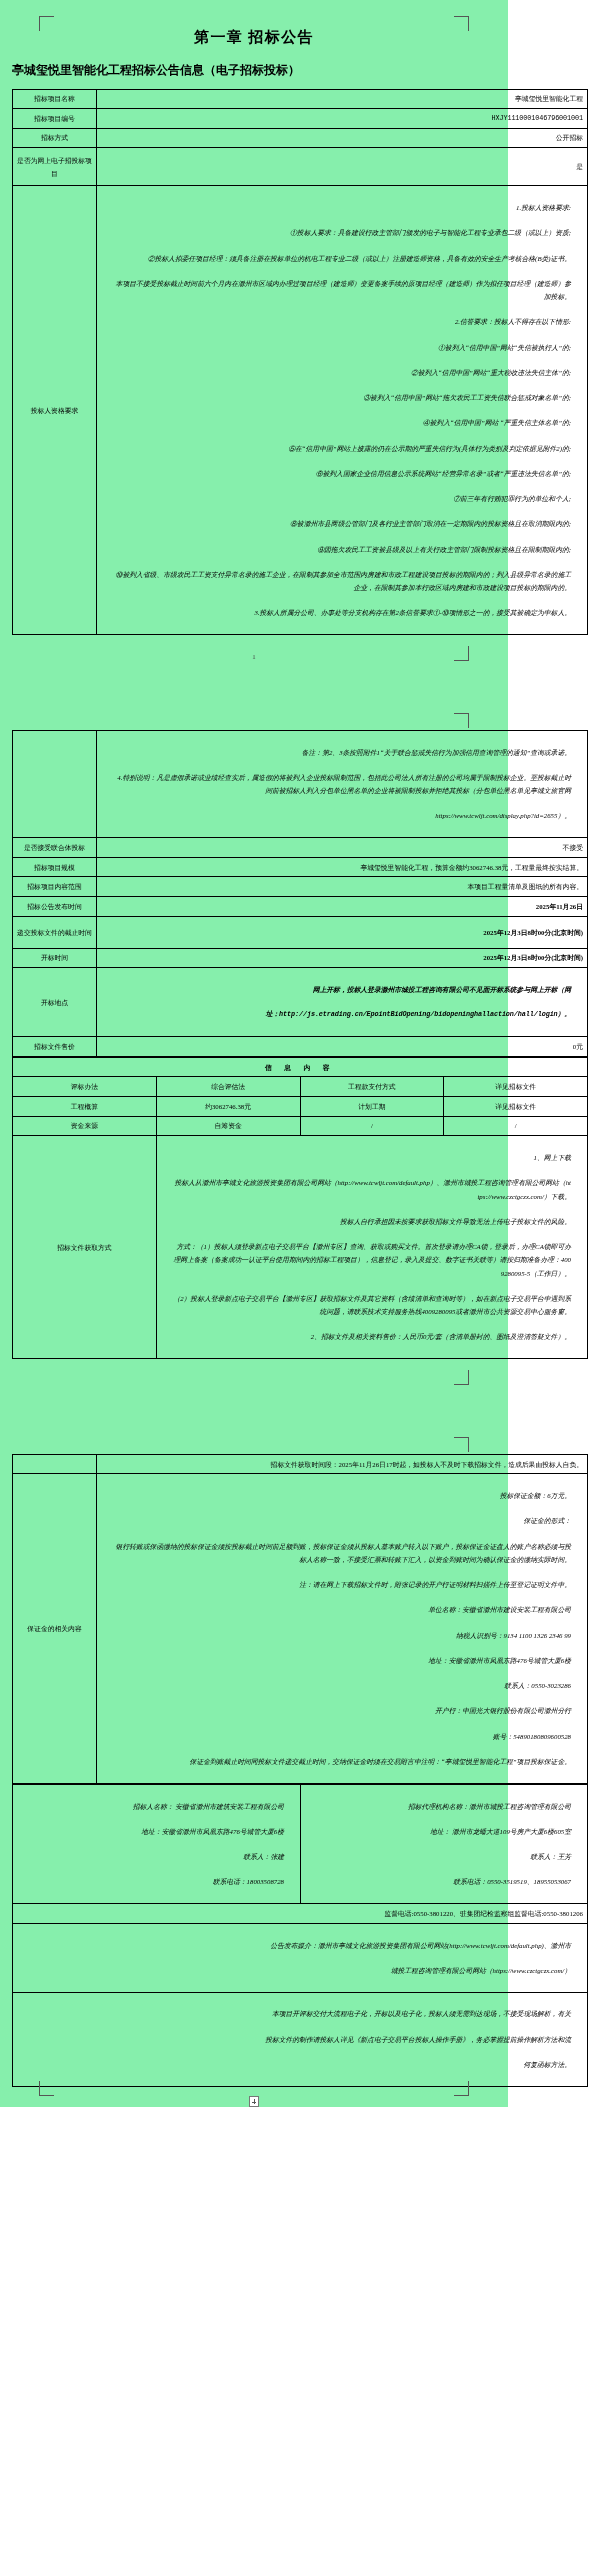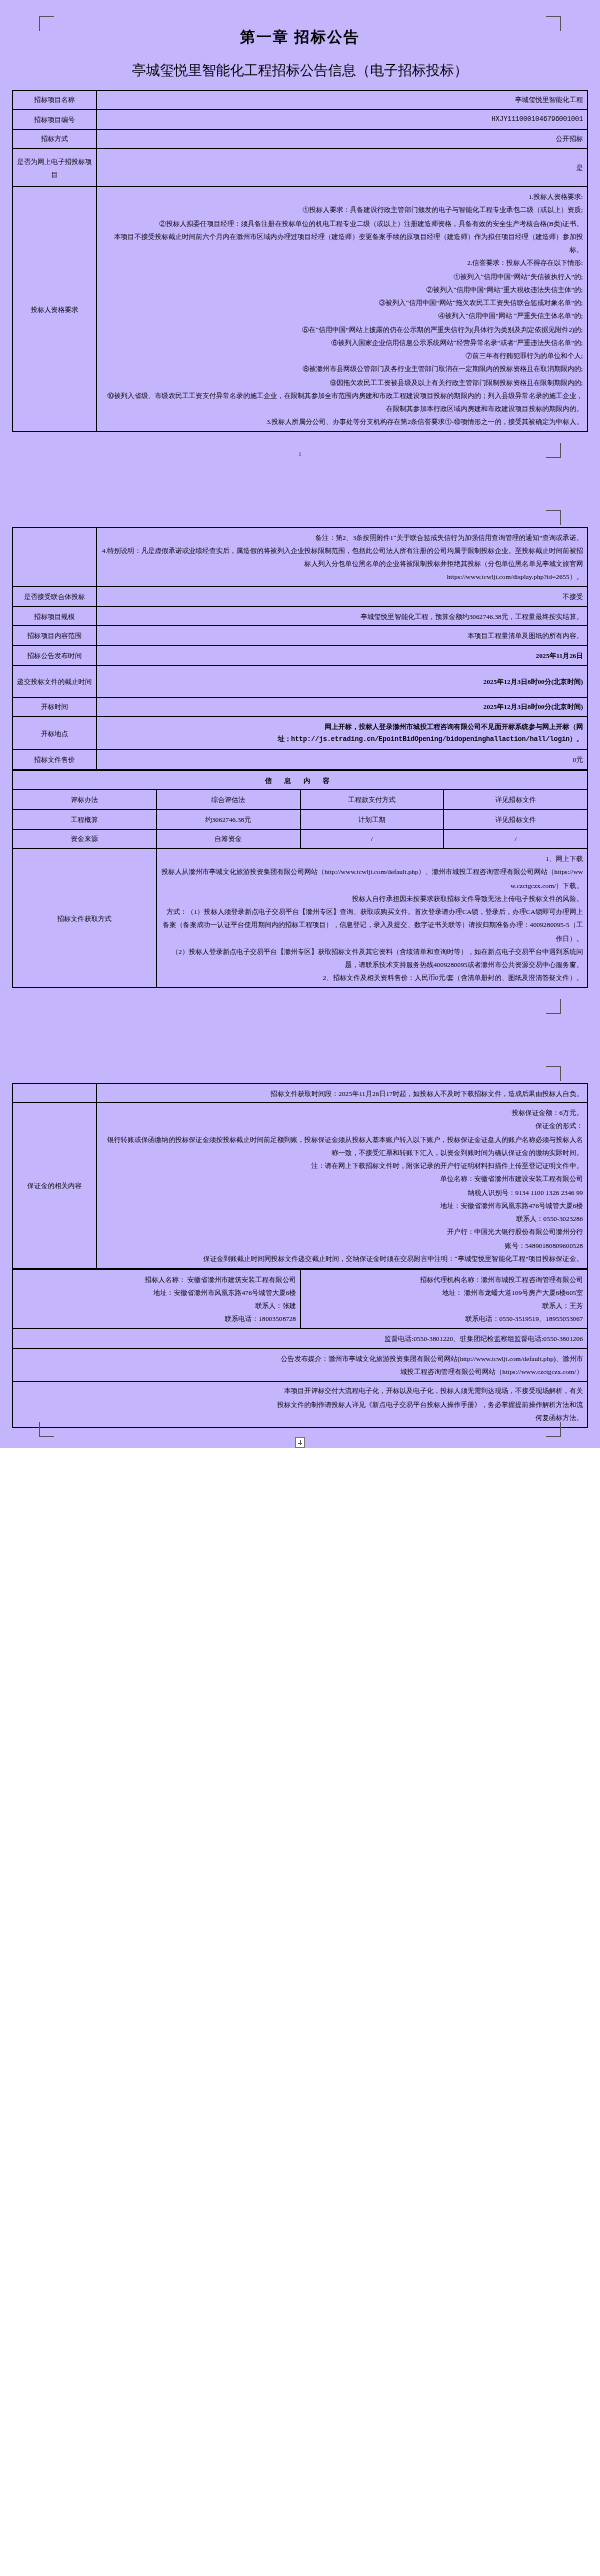--- a/index.html
+++ b/index.html
@@ -5,43 +5,43 @@
   * { box-sizing: border-box; }
   html, body { margin:0; padding:0; }
   body {
     width: 600px;
     background: #ffffff;
     font-family: "Liberation Serif", "DejaVu Serif", serif;
     color: #000;
   }
   .page {
     position: relative;
-    width: 600px;
-    background: #c4b5fd;
+    width: 508px;
+    background: #86efac;
     padding: 0 12px;
   }
   
   .crop { position:absolute; width:15px; height:15px; }
   .crop.tl { top:16px; left:39px; border-left:0.7px solid #555; border-top:0.7px solid #555; }
   .crop.tr { top:16px; right:39px; border-right:0.7px solid #555; border-top:0.7px solid #555; }
   .crop.bl { bottom:10.8px; left:39px; border-left:0.7px solid #555; border-bottom:0.7px solid #555; }
   .crop.br { bottom:10.8px; right:39px; border-right:0.7px solid #555; border-bottom:0.7px solid #555; }
 
   .doc-title {
     text-align:center;
     font-size:15px;
     font-weight:bold;
     letter-spacing:1.4px;
     padding-top:28px;
     padding-bottom:15px;
   }
   .sub-title {
-    text-align:center;
-    font-size:14px;
-    font-weight:normal;
+    text-align:left;
+    font-size:12px;
+    font-weight:bold;
     letter-spacing:0px;
     padding-bottom:9.5px;
   }
 
   table.doc {
     width: 576px;
     margin: 0 auto;
     border-collapse: collapse;
     table-layout: fixed;
   }
@@ -61,21 +61,21 @@
   td.val { text-align: right; }
   td.val.b { font-weight: bold; }
   td.ctr { text-align:center; }
   .sec-head {
     text-align:center;
     font-weight:bold;
     letter-spacing:5.4px;
     font-size:7.4px;
   }
   .mono { font-family:"Liberation Mono","DejaVu Sans Mono",monospace; letter-spacing:-0.1px;}
-  .para { margin:0; }
+  .para { margin:12px;font-style:italic; }
   .ind { text-indent: 13.5px; }
   .pg-num {
     text-align:center;
     font-size:6.8px;
     color:#444;
     padding:17.6px 0 12px 0;
   }
   .gap { height: 58px; }
   .plus-box {
     width: 10.8px; height: 10.8px;

